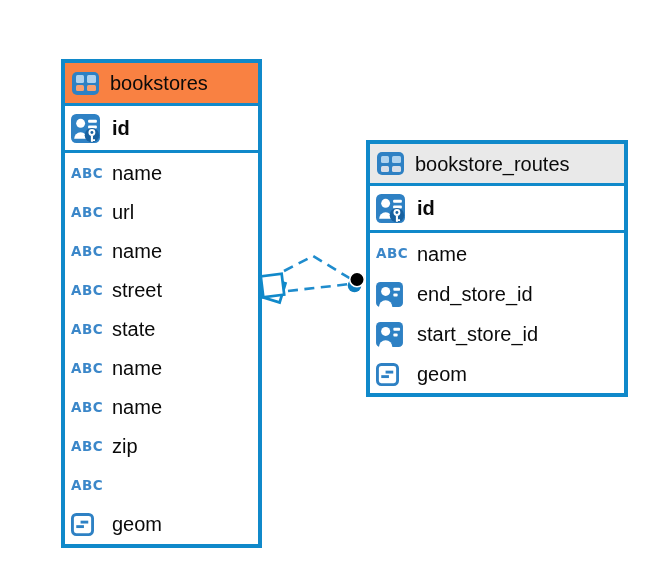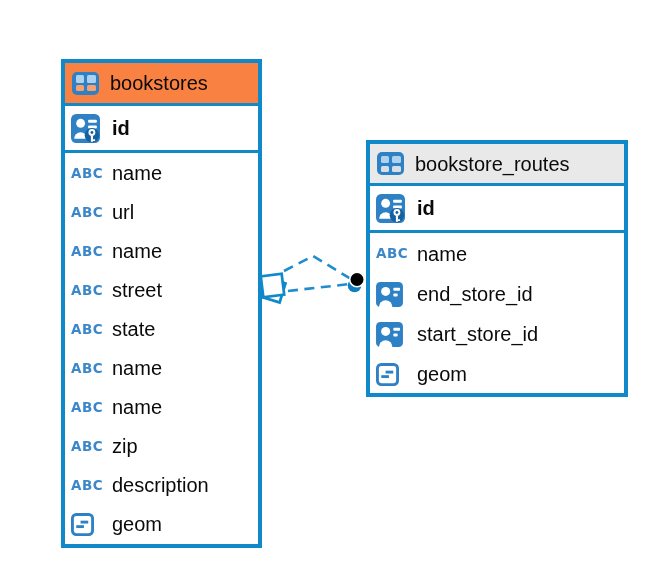--- a/index.html
+++ b/index.html
@@ -167,21 +167,20 @@
       <div class="crow" data-type="text">
         <span class="icon-slot">
             <span class="abc-icon">ABC</span>
           </span>
         <span class="col-name">zip</span>
       </div>
       <div class="crow" data-type="text">
         <span class="icon-slot">
             <span class="abc-icon">ABC</span>
           </span>
-        <span class="col-name">description</span>
       </div>
       <div class="crow" data-type="geometry">
         <span class="icon-slot">
             <svg class="geom-icon" width="23" height="23">
               <use href="#icon-geom"></use>
             </svg>
           </span>
         <span class="col-name">geom</span>
       </div>
     </div>

